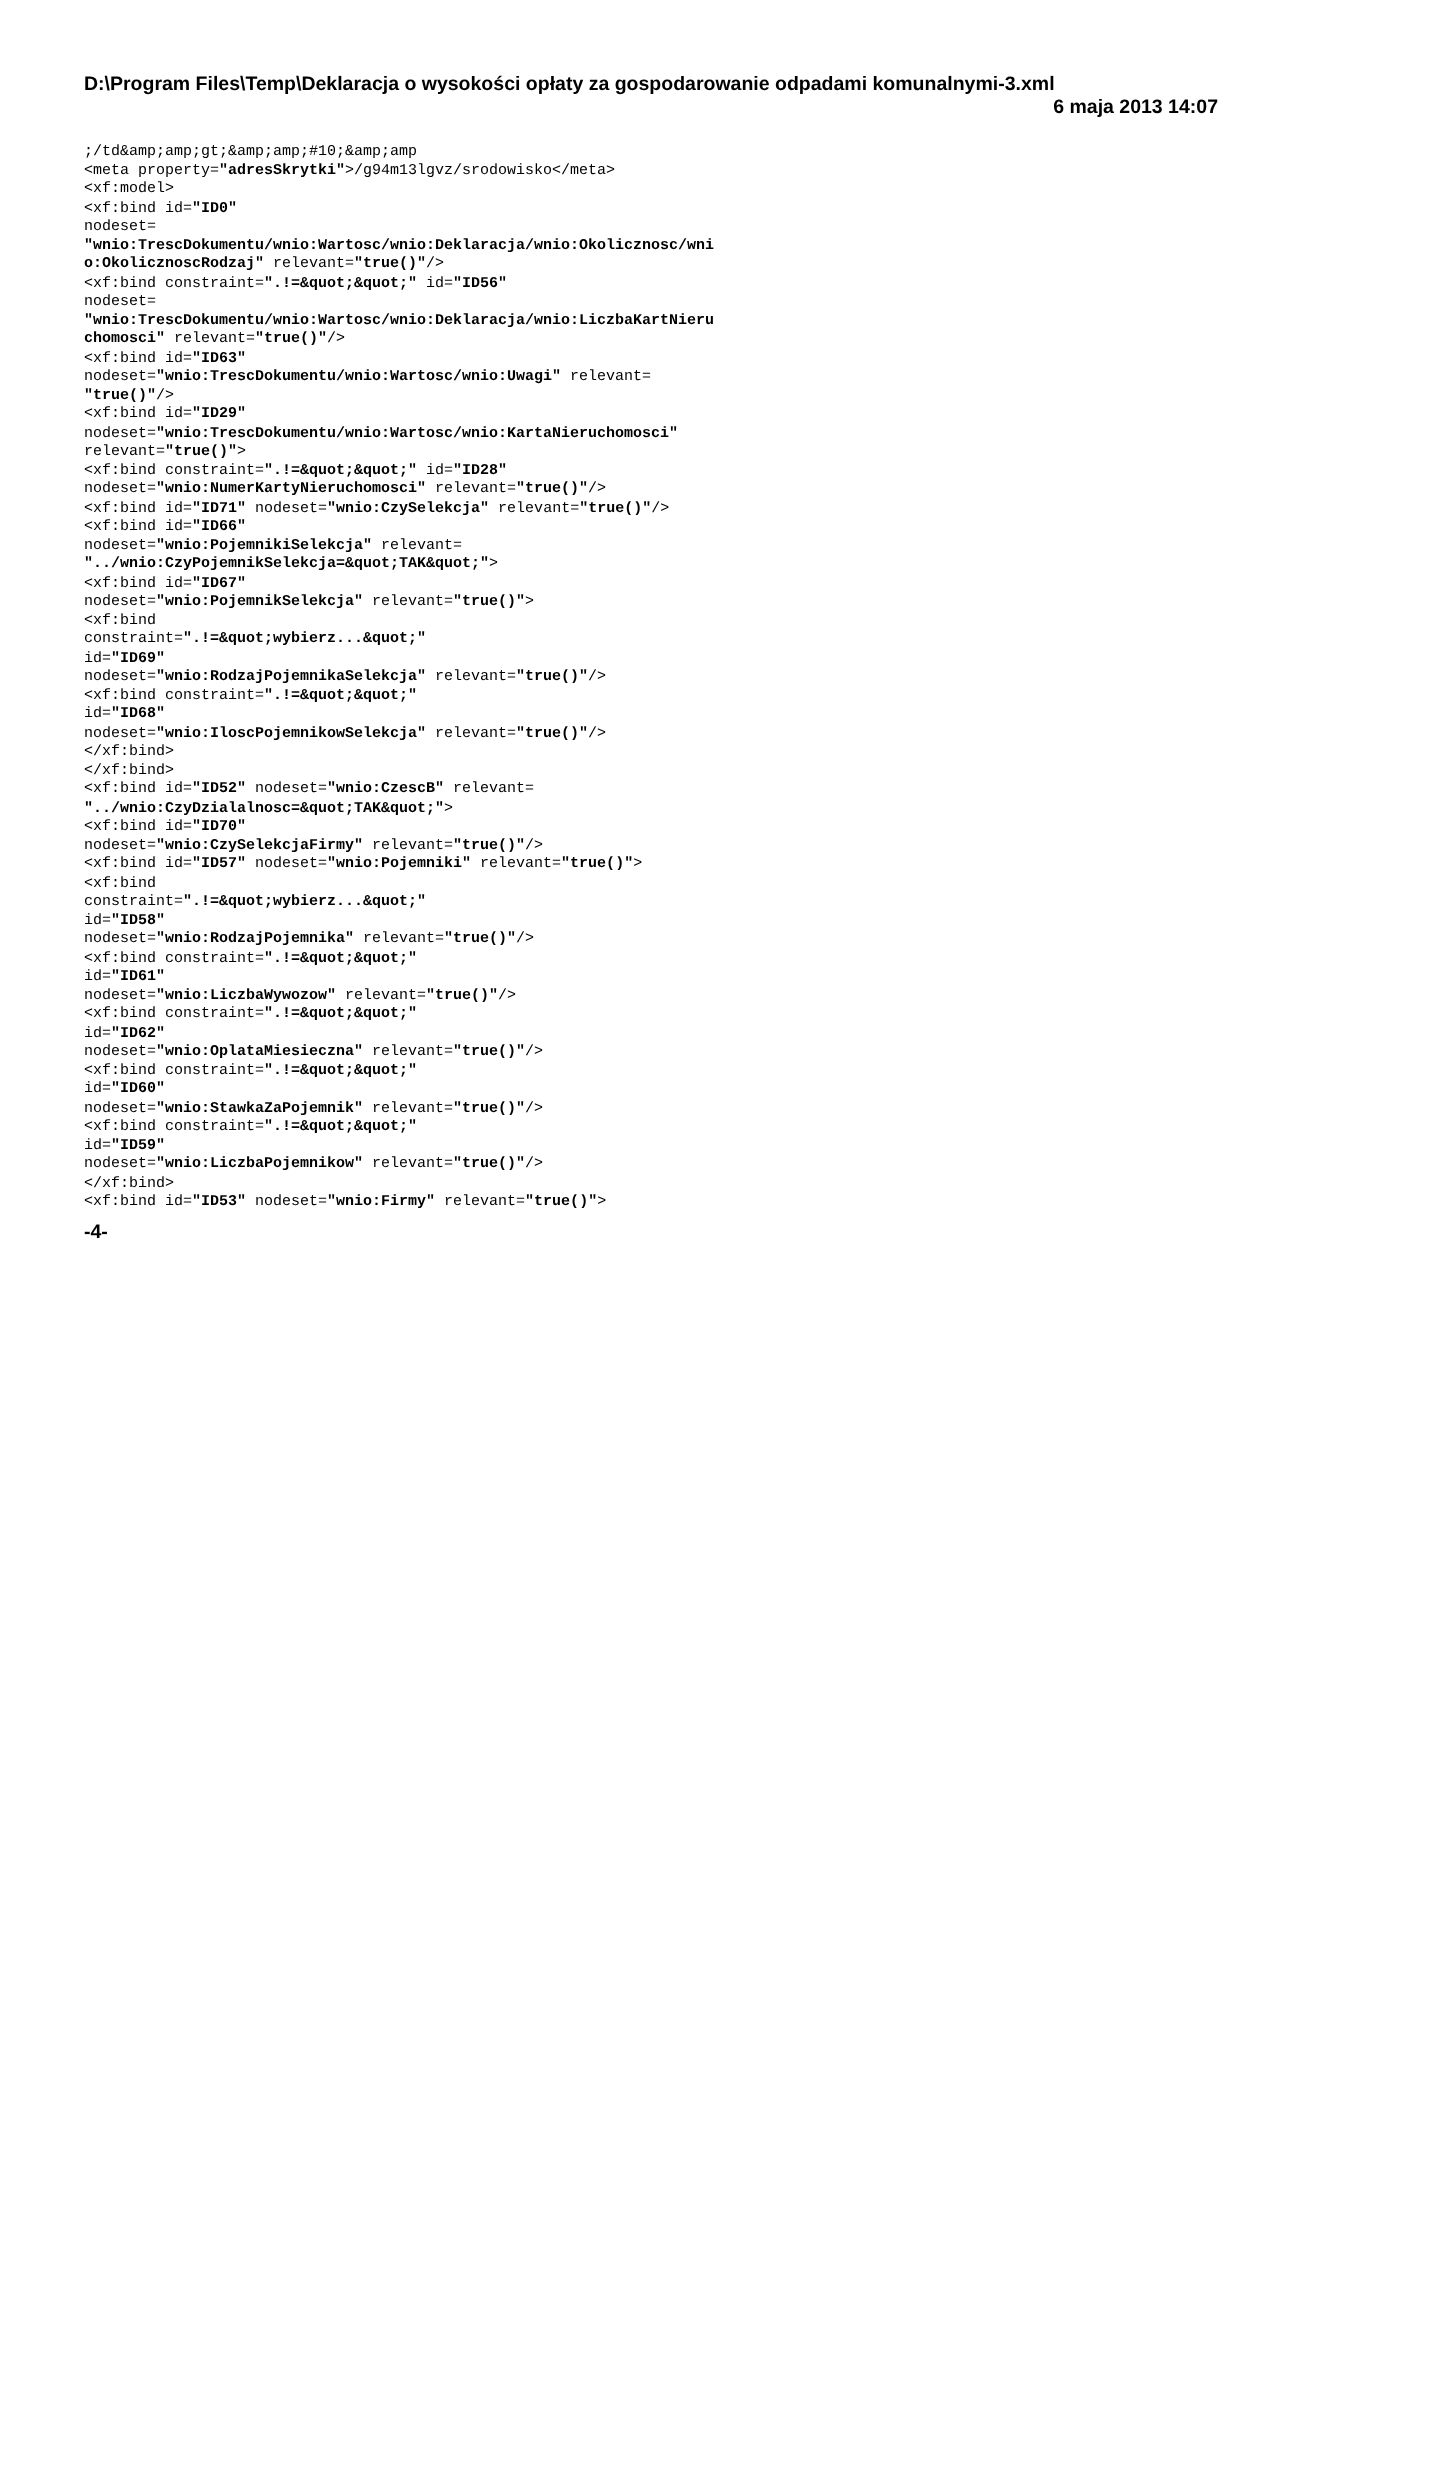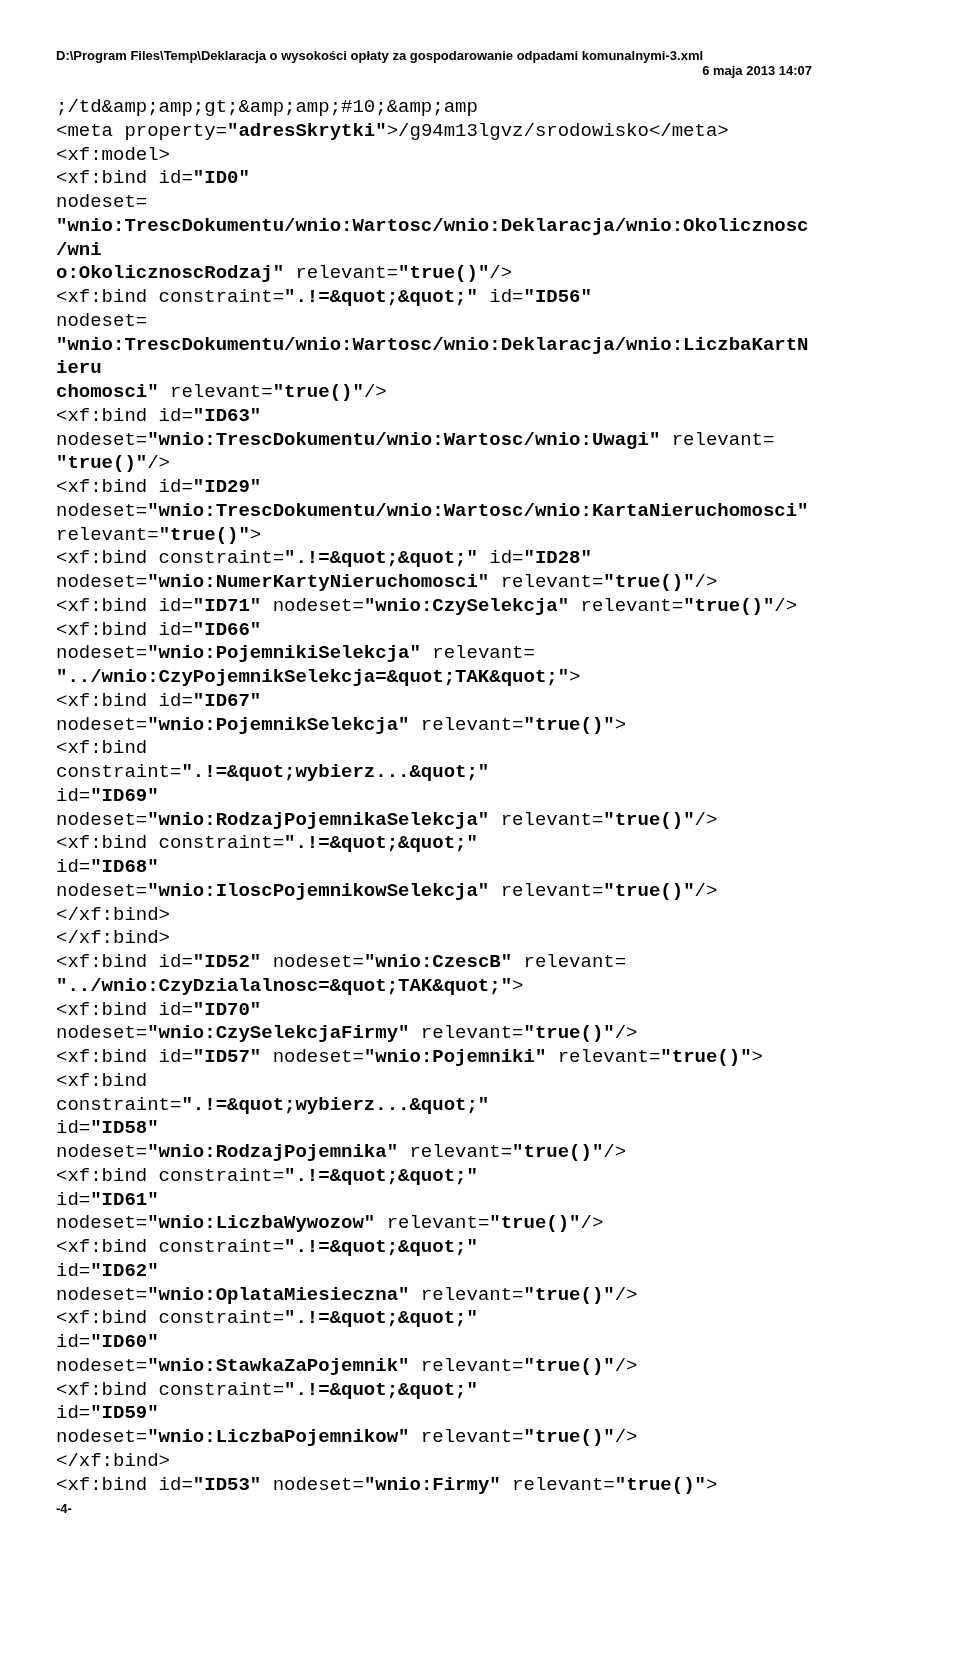--- a/index.html
+++ b/index.html
@@ -20,21 +20,21 @@
     font-weight: bold;
     margin-bottom: 18px;
     white-space: nowrap;
     overflow: hidden;
   }
   .header-right {
     float: right;
   }
   pre.code {
     font-family: "Courier New", Courier, monospace;
-    font-size: 19px;
+    font-size: 10px;
     line-height: 1.25;
     white-space: pre-wrap;
     word-wrap: break-word;
     margin: 0;
   }
   pre.code b {
     font-weight: bold;
   }
   .footer {
     font-family: Arial, Helvetica, sans-serif;

